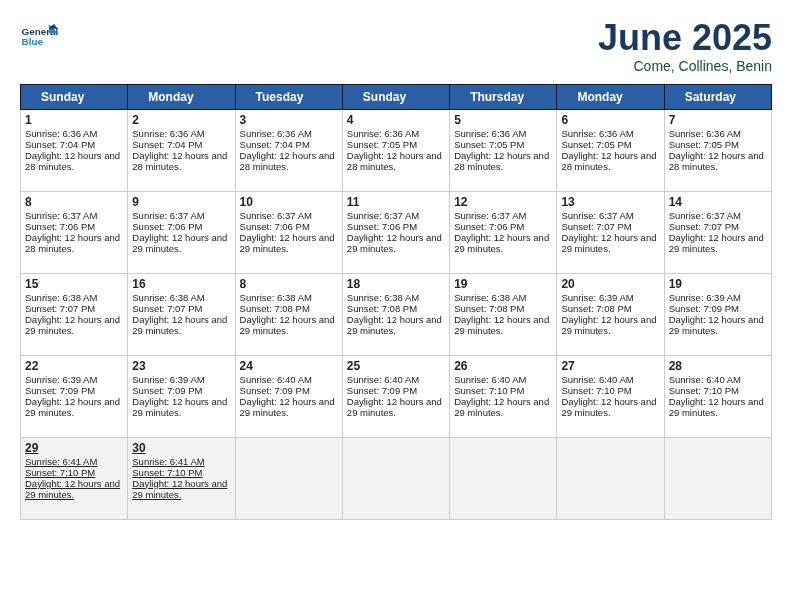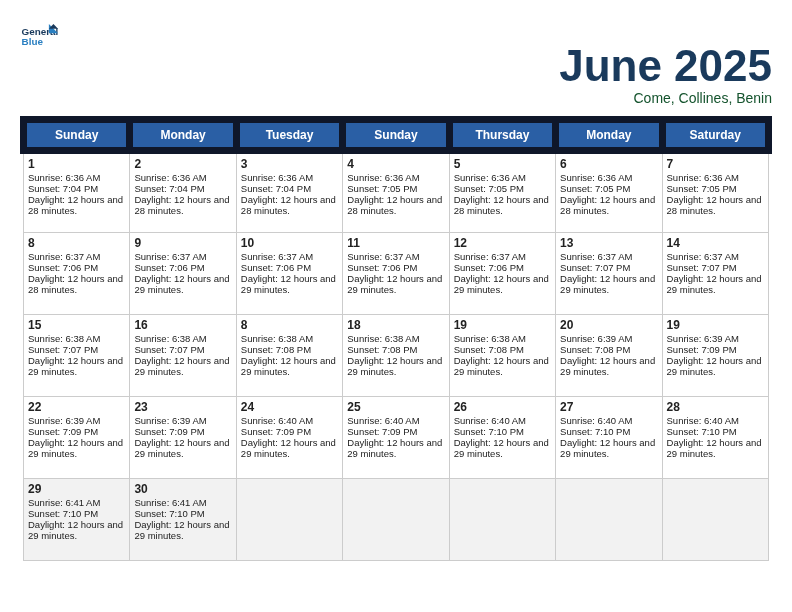--- a/index.html
+++ b/index.html
@@ -28,43 +28,42 @@
     }
     .logo-icon {
       width: 38px;
       height: 38px;
       margin-right: 2px;
     }
     .title-block {
       text-align: right;
     }
     .cal-title {
-      font-size: 44px;
+      font-size: 36px;
       font-weight: bold;
       color: #1a3a5c;
       line-height: 1.1;
-      margin-top: 24px;
     }
     .cal-subtitle {
       font-size: 14px;
       color: #14532d;
     }
     .calendar {
       width: 100%;
       border-collapse: collapse;
       table-layout: fixed;
     }
     .calendar thead th {
       background: #2a5fa5;
       color: #fff;
       font-size: 12px;
       font-weight: bold;
       padding: 5px 20px;
-      text-align: center;
-      border: 7px solid #0f172a;
+      text-align: left;
+      border: 1px solid #0f172a;
     }
     .calendar tbody td {
       border: 1px solid #ccc;
       vertical-align: top;
       padding: 3px 4px;
       font-size: 9.5px;
       color: #222;
       background: #fff;
       height: 82px;
     }
@@ -76,20 +75,21 @@
       font-weight: bold;
       color: #222;
       display: block;
       margin-bottom: 1px;
     }
     .empty-cell {
       background: #f5f5f5 !important;
     }
     .last-row td {
       background: #f2f2f2 !important;
+      text-decoration: underline;
     }
   </style>
 </head>
 <body>
 
 <div class="page">
   <div class="header">
     <div class="logo">
       <svg class="logo-icon" viewBox="0 0 50 50">
         <text x="2" y="22" font-size="13" font-weight="bold" fill="#1a3a5c">General</text>

